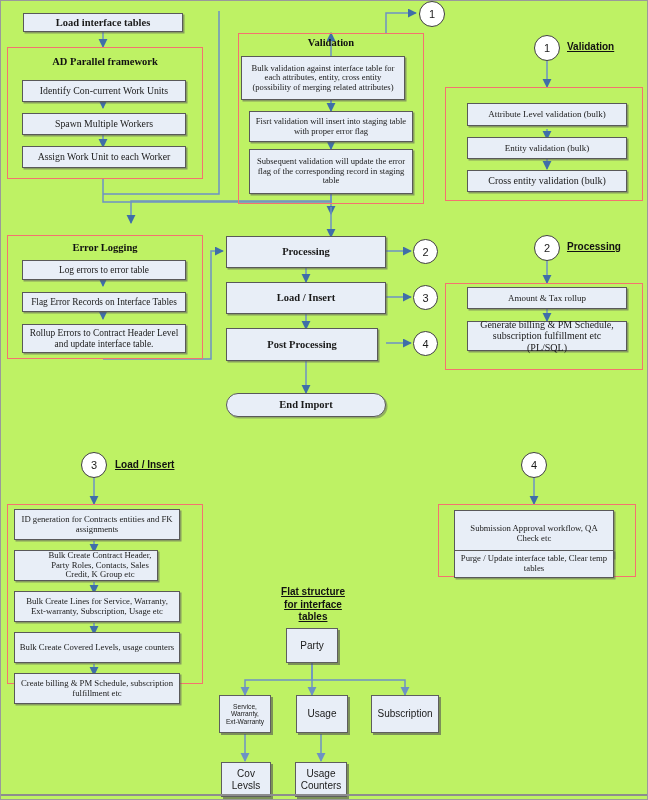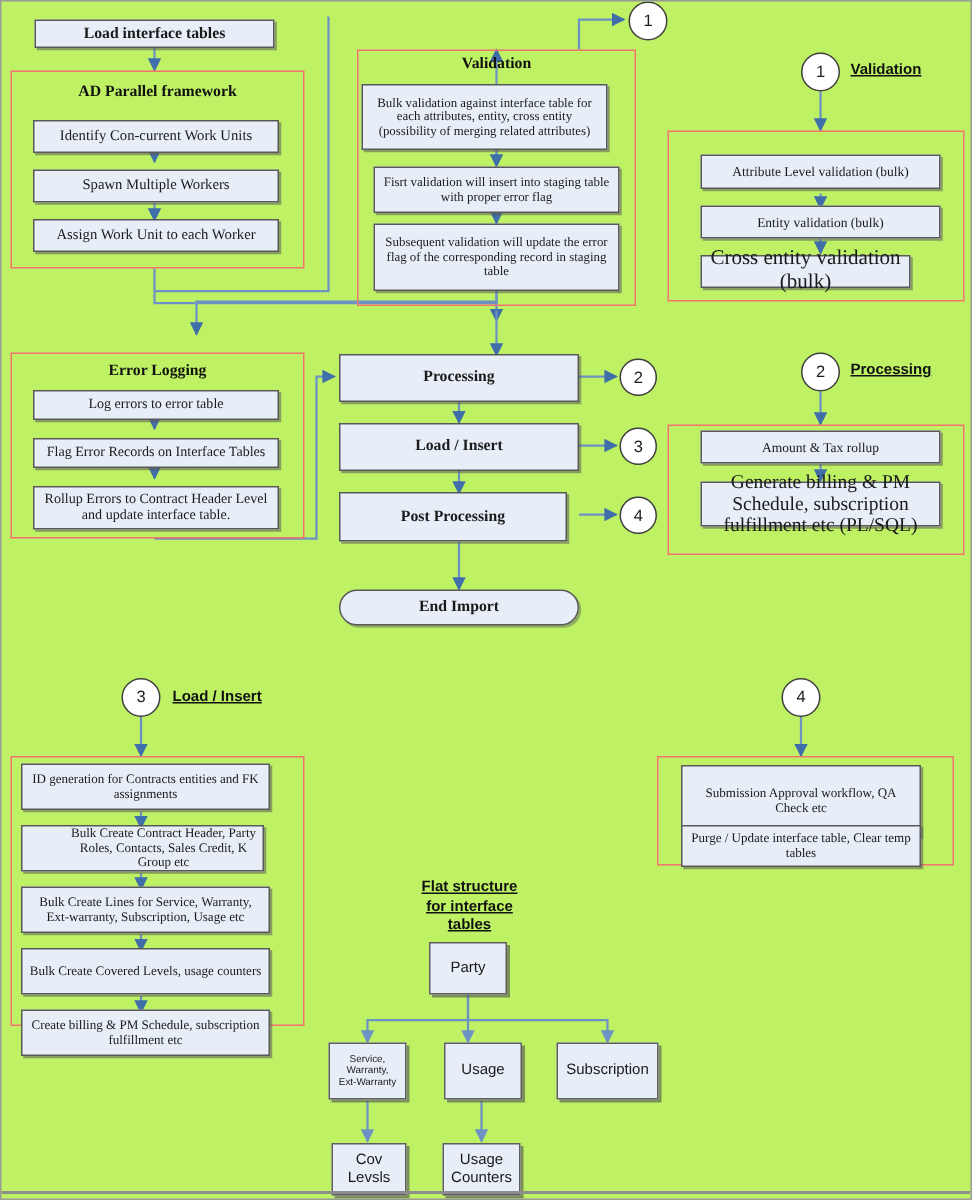--- a/index.html
+++ b/index.html
@@ -177,45 +177,45 @@
   <div class="node" style="left:240px;top:55px;width:164px;height:44px;font-size:8.6px;">Bulk validation against interface table for each attributes, entity, cross entity (possibility of merging related attributes)</div>
   <div class="node" style="left:248px;top:110px;width:164px;height:31px;font-size:8.6px;">Fisrt validation will insert into staging table with proper error flag</div>
   <div class="node" style="left:248px;top:148px;width:164px;height:45px;font-size:8.6px;">Subsequent validation will update the error flag of the corresponding record in staging table</div>
 
   <div class="circ" style="left:418px;top:0px;width:26px;height:26px;">1</div>
 
   <div class="circ" style="left:533px;top:34px;width:26px;height:26px;">1</div>
   <div class="tag" style="left:566px;top:40px;">Validation</div>
   <div class="node" style="left:466px;top:102px;width:160px;height:23px;font-size:9px;">Attribute Level validation (bulk)</div>
   <div class="node" style="left:466px;top:136px;width:160px;height:22px;font-size:9px;">Entity validation (bulk)</div>
-  <div class="node" style="left:466px;top:169px;width:140px;height:22px;font-size:14px;">Cross entity validation (bulk)</div>
+  <div class="node" style="left:466px;top:169px;width:160px;height:22px;font-size:10px;">Cross entity validation (bulk)</div>
 
   <div class="grp-title" style="left:6px;top:241px;width:196px;font-size:10.5px;">Error Logging</div>
   <div class="node" style="left:21px;top:259px;width:164px;height:20px;font-size:9.4px;">Log errors to error table</div>
   <div class="node" style="left:21px;top:291px;width:164px;height:20px;font-size:9.4px;">Flag Error Records on Interface Tables</div>
   <div class="node" style="left:21px;top:323px;width:164px;height:29px;font-size:9.4px;">Rollup Errors to Contract Header Level and update interface table.</div>
 
   <div class="node bold" style="left:225px;top:235px;width:160px;height:32px;font-size:10.5px;">Processing</div>
   <div class="node bold" style="left:225px;top:281px;width:160px;height:32px;font-size:10.5px;">Load / Insert</div>
   <div class="node bold" style="left:225px;top:327px;width:152px;height:33px;font-size:10.5px;">Post Processing</div>
   <div class="node bold term" style="left:225px;top:392px;width:160px;height:24px;font-size:10.5px;">End Import</div>
 
   <div class="circ" style="left:412px;top:238px;width:25px;height:25px;">2</div>
   <div class="circ" style="left:412px;top:284px;width:25px;height:25px;">3</div>
   <div class="circ" style="left:412px;top:330px;width:25px;height:25px;">4</div>
 
   <div class="circ" style="left:533px;top:234px;width:26px;height:26px;">2</div>
   <div class="tag" style="left:566px;top:240px;">Processing</div>
   <div class="node" style="left:466px;top:286px;width:160px;height:22px;font-size:9px;">Amount &amp; Tax rollup</div>
-  <div class="node" style="left:466px;top:320px;width:160px;height:30px;font-size:13px;">Generate  billing &amp; PM Schedule, subscription fulfillment etc (PL/SQL)</div>
+  <div class="node" style="left:466px;top:320px;width:160px;height:30px;font-size:10px;">Generate  billing &amp; PM Schedule, subscription fulfillment etc (PL/SQL)</div>
 
   <div class="circ" style="left:80px;top:451px;width:26px;height:26px;">3</div>
   <div class="tag" style="left:114px;top:458px;">Load / Insert</div>
   <div class="node" style="left:13px;top:508px;width:166px;height:31px;font-size:8.7px;">ID generation for Contracts entities and FK assignments</div>
-  <div class="node" style="left:13px;top:549px;width:162px;height:31px;font-size:8.7px;padding-left:32px;">Bulk Create Contract Header, Party Roles, Contacts, Sales Credit, K Group etc</div>
+  <div class="node" style="left:13px;top:549px;width:144px;height:31px;font-size:8.7px;padding-left:32px;">Bulk Create Contract Header, Party Roles, Contacts, Sales Credit, K Group etc</div>
   <div class="node" style="left:13px;top:590px;width:166px;height:31px;font-size:8.7px;">Bulk Create Lines for Service, Warranty, Ext-warranty, Subscription, Usage etc</div>
   <div class="node" style="left:13px;top:631px;width:166px;height:31px;font-size:8.7px;">Bulk Create Covered Levels, usage counters</div>
   <div class="node" style="left:13px;top:672px;width:166px;height:31px;font-size:8.7px;">Create billing &amp; PM Schedule, subscription fulfillment etc</div>
 
   <div class="circ" style="left:520px;top:451px;width:26px;height:26px;">4</div>
   <div class="node" style="left:453px;top:509px;width:160px;height:48px;font-size:8.7px;">Submission Approval workflow, QA Check etc</div>
   <div class="node" style="left:453px;top:549px;width:160px;height:28px;font-size:8.7px;">Purge / Update interface table, Clear temp tables</div>
 
   <div class="flat-title" style="left:262px;top:585px;width:100px;">
     <div>Flat structure</div>

